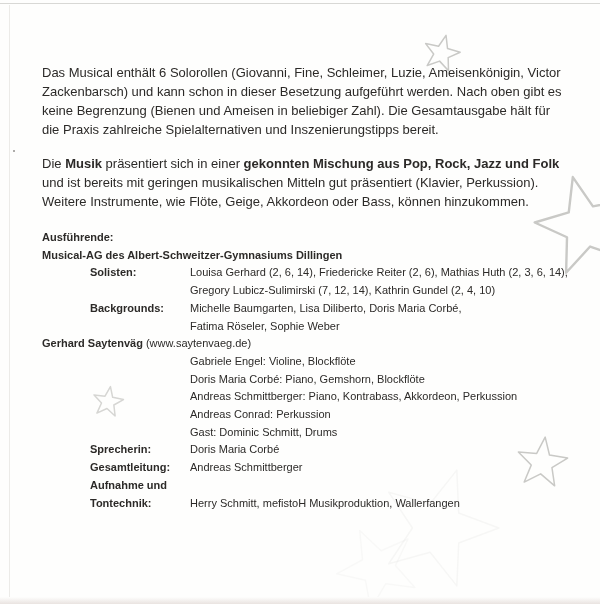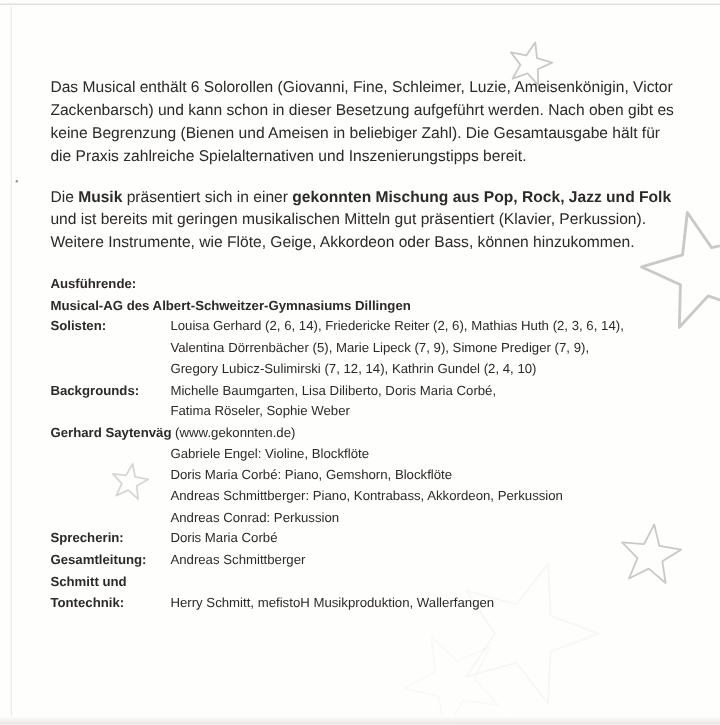--- a/index.html
+++ b/index.html
@@ -35,21 +35,21 @@
   
   .para{position:absolute;left:42px;width:548px;font-size:13px;line-height:19px;}
   .pline{white-space:nowrap;}
   .p1{top:63px;}
   .p2{top:154px;}
   .b{font-weight:bold;}
 
   .credits{position:absolute;left:42px;top:229px;width:548px;font-size:11px;line-height:17.7px;}
   .chead{font-weight:bold;white-space:nowrap;}
   .crow{display:flex;}
-  .clabel{flex:0 0 100px;width:100px;font-weight:bold;white-space:nowrap;}
+  .clabel{flex:0 0 100px;width:100px;font-weight:bold;white-space:nowrap;margin-left:48px;}
   .cvalue{white-space:nowrap;}
   .cfull{white-space:nowrap;}
 </style>
 </head>
 <body>
 
 <div class="page" style="background: rgb(254, 254, 253);">
 
   <div class="edge-top"></div>
   <div class="edge-left"></div>
@@ -89,63 +89,66 @@
   <div class="credits">
     <div class="chead">Ausführende:</div>
     <div class="chead">Musical-AG des Albert-Schweitzer-Gymnasiums Dillingen</div>
     <div id="credits-rows">
         <div class="crow">
           <span class="clabel">Solisten:</span>
           <span class="cvalue">Louisa Gerhard (2, 6, 14), Friedericke Reiter (2, 6), Mathias Huth (2, 3, 6, 14),</span>
         </div>
         <div class="crow">
           <span class="clabel"></span>
-          <span class="cvalue">Valentina Dörrenbächer (5), Marie Lipeck (7, 9), Simone Prediger (7, 9),</span>
         </div>
         <div class="crow">
           <span class="clabel"></span>
           <span class="cvalue">Gregory Lubicz-Sulimirski (7, 12, 14), Kathrin Gundel (2, 4, 10)</span>
         </div>
         <div class="crow">
           <span class="clabel">Backgrounds:</span>
           <span class="cvalue">Michelle Baumgarten, Lisa Diliberto, Doris Maria Corbé,</span>
         </div>
         <div class="crow">
           <span class="clabel"></span>
           <span class="cvalue">Fatima Röseler, Sophie Weber</span>
         </div>
         <div class="crow">
-          <div class="cfull"><span class="b">Gerhard Saytenväg</span><span> (www.gekonnten.de)</span></div>
+          <div class="cfull"><span class="b">Gerhard Saytenväg</span><span> (www.saytenvaeg.de)</span></div>
         </div>
         <div class="crow">
           <span class="clabel"></span>
           <span class="cvalue">Gabriele Engel: Violine, Blockflöte</span>
         </div>
         <div class="crow">
           <span class="clabel"></span>
           <span class="cvalue">Doris Maria Corbé: Piano, Gemshorn, Blockflöte</span>
         </div>
         <div class="crow">
           <span class="clabel"></span>
           <span class="cvalue">Andreas Schmittberger: Piano, Kontrabass, Akkordeon, Perkussion</span>
         </div>
         <div class="crow">
           <span class="clabel"></span>
           <span class="cvalue">Andreas Conrad: Perkussion</span>
         </div>
         <div class="crow">
+          <span class="clabel"></span>
+          <span class="cvalue">Gast: Dominic Schmitt, Drums</span>
+        </div>
+        <div class="crow">
           <span class="clabel">Sprecherin:</span>
           <span class="cvalue">Doris Maria Corbé</span>
         </div>
         <div class="crow">
           <span class="clabel">Gesamtleitung:</span>
           <span class="cvalue">Andreas Schmittberger</span>
         </div>
         <div class="crow">
-          <span class="clabel">Schmitt und</span>
+          <span class="clabel">Aufnahme und</span>
           <span class="cvalue"></span>
         </div>
         <div class="crow">
           <span class="clabel">Tontechnik:</span>
           <span class="cvalue">Herry Schmitt, mefistoH Musikproduktion, Wallerfangen</span>
         </div>
       </div>
   </div>
 
   <div class="edge-bottom"></div>

